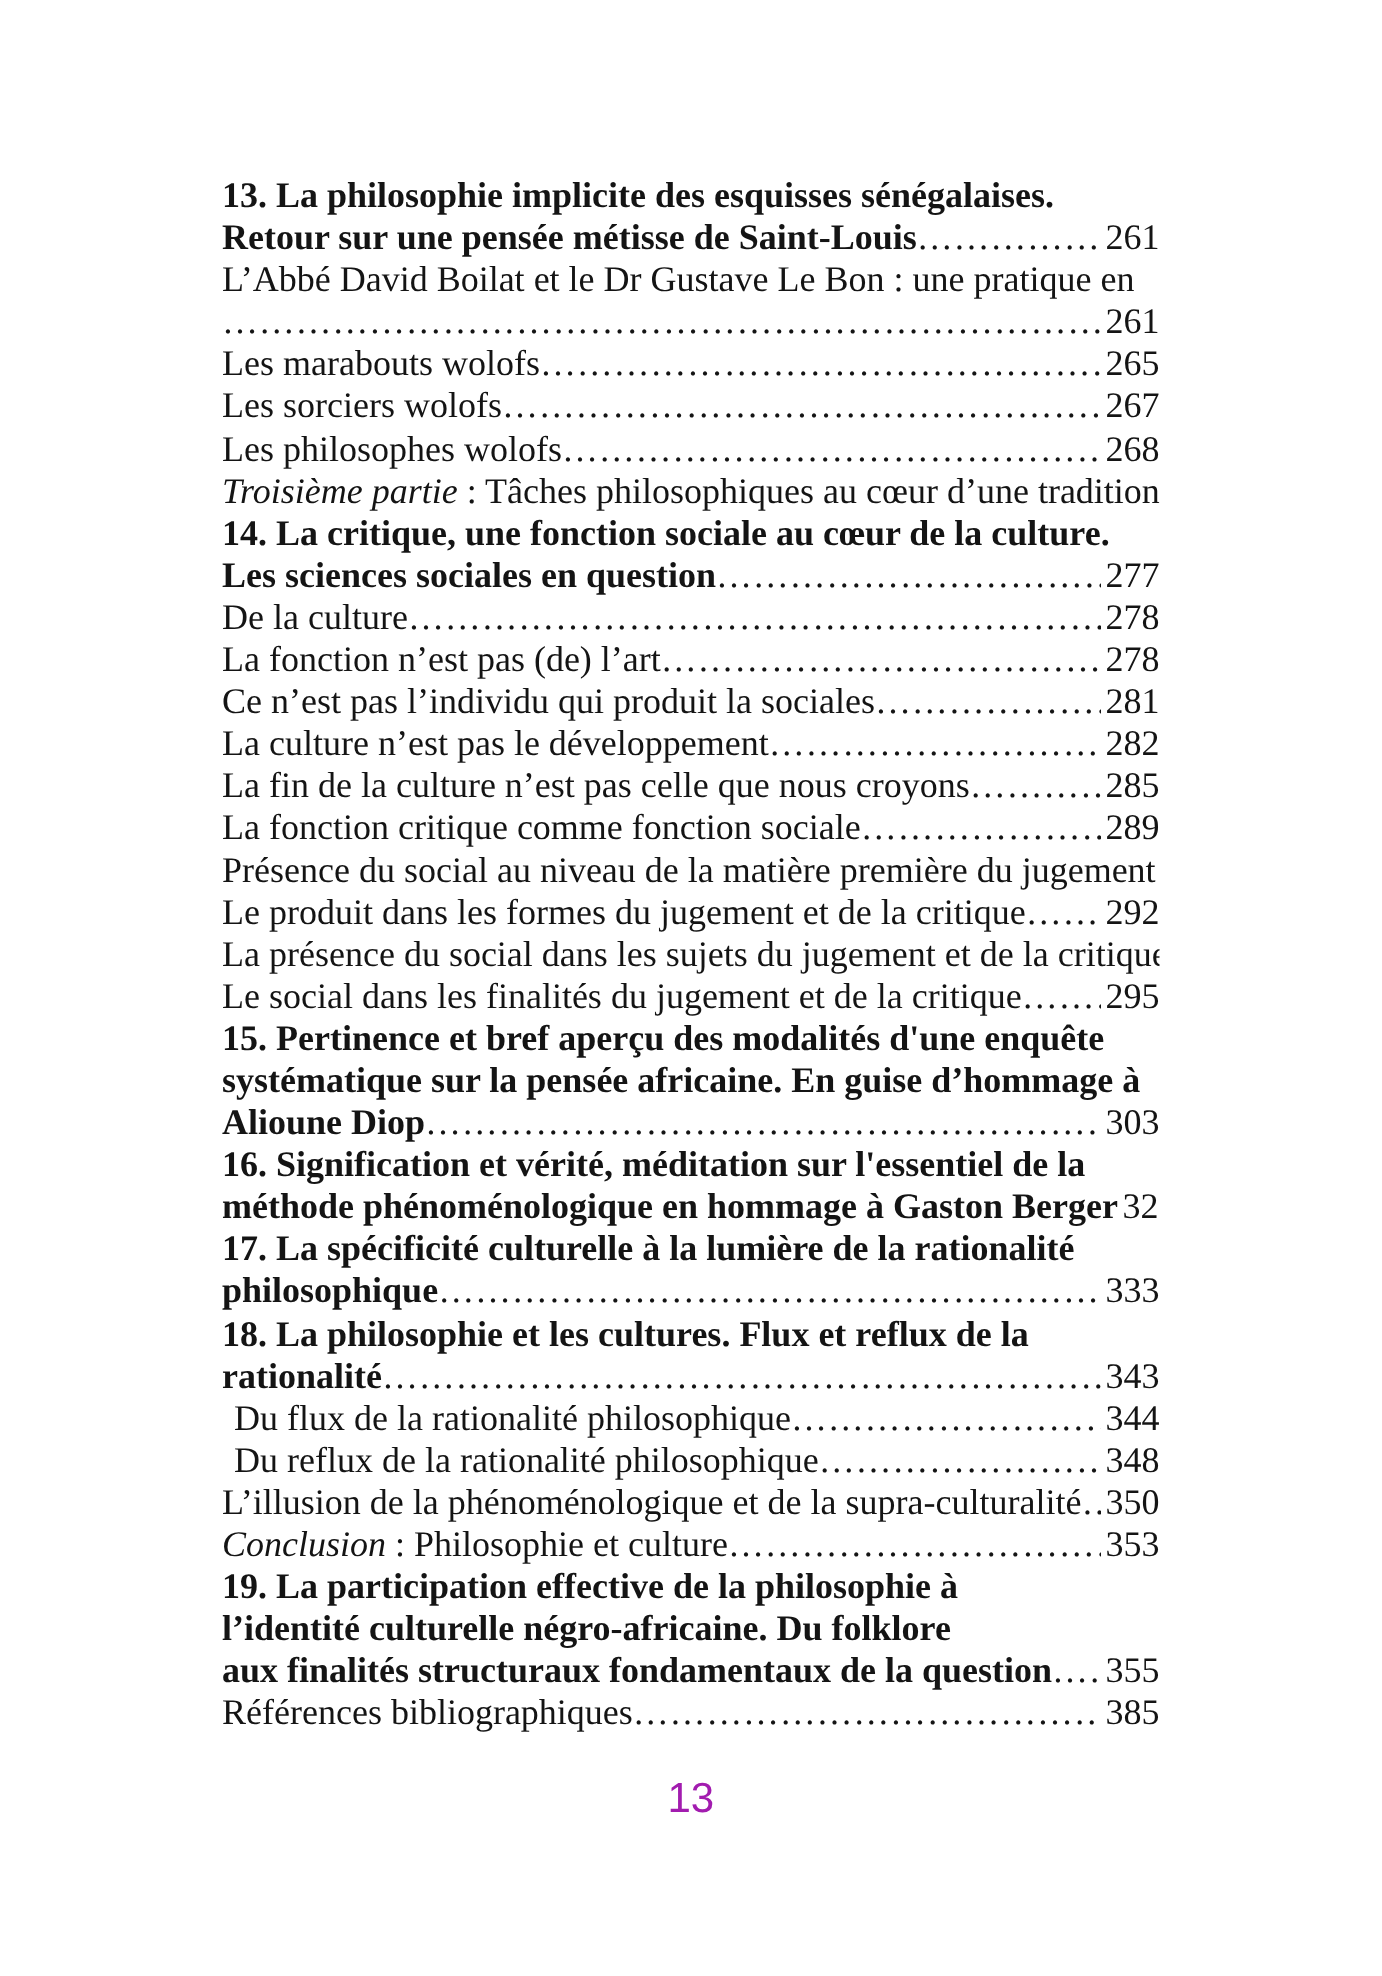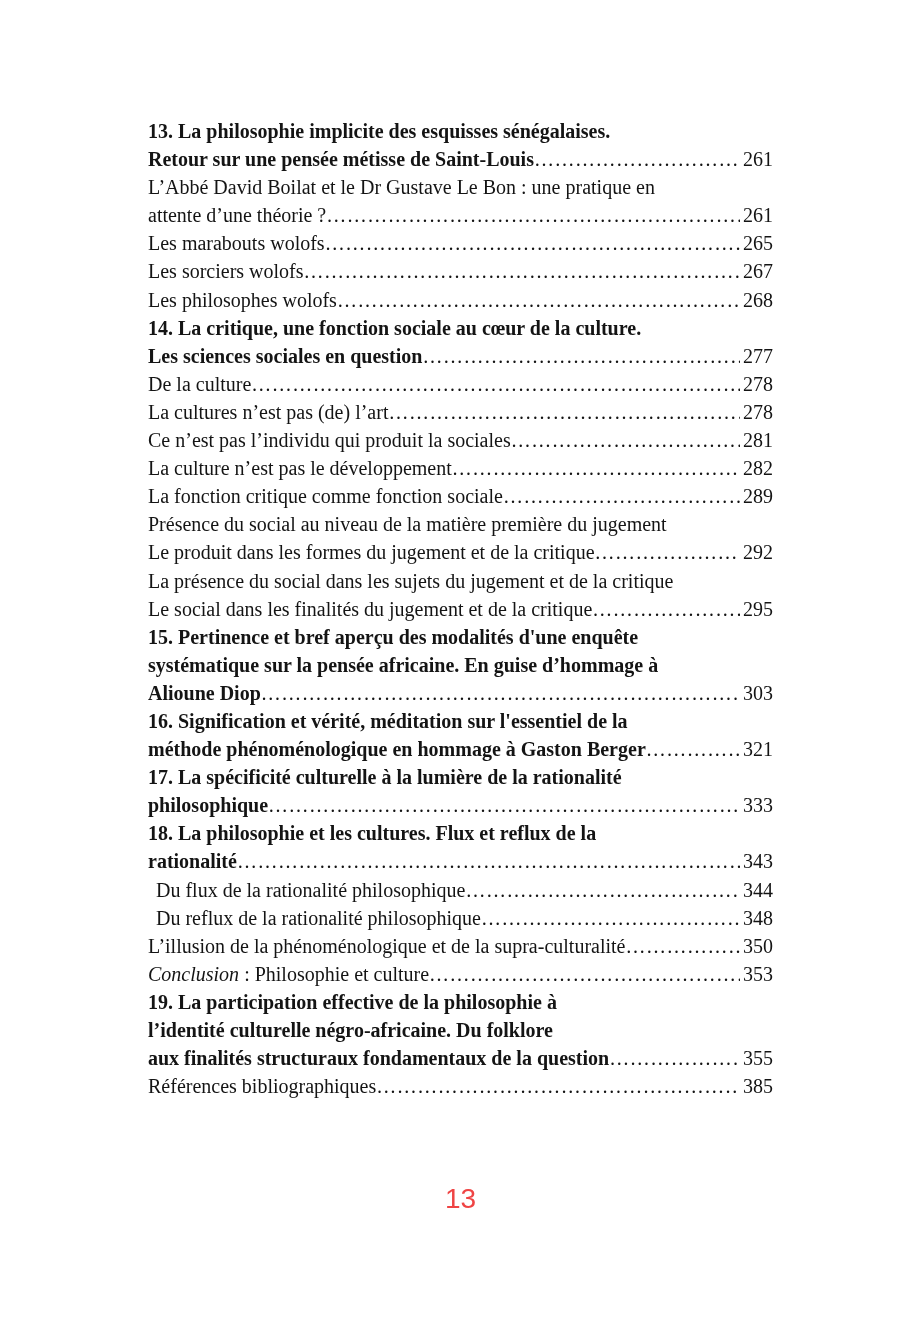--- a/index.html
+++ b/index.html
@@ -22,21 +22,21 @@
   }
   .toc {
     position: absolute;
     left: 148px;
     top: 117px;
     width: 625px;
   }
   .toc-line {
     display: flex;
     align-items: flex-end;
-    font-size: 20px;
+    font-size: 24px;
     line-height: 28.1px;
     height: 28.1px;
     overflow: hidden;
   }
   .toc-line.bold .entry-text,
   .toc-line.bold .prefix-italic {
     font-weight: bold;
   }
   .toc-line.indent {
     padding-left: 8px;
@@ -69,86 +69,94 @@
   }
   .footer-pagenum {
     position: absolute;
     top: 1184px;
     left: 0;
     width: 921px;
     text-align: center;
     font-family: "Liberation Sans", sans-serif;
     font-size: 28px;
     line-height: 30px;
-    color: #ef4444;
+    color: #a21caf;
   }
 </style>
 </head>
 <body>
 
 <div class="page">
   <div class="toc" id="toc">
       <div class="toc-line bold">
         <span class="entry-text">13. La philosophie implicite des esquisses sénégalaises.</span>
       </div>
       <div class="toc-line bold">
         <span class="entry-text">Retour sur une pensée métisse de Saint-Louis</span>
         <span class="dots"></span>
         <span class="pagenum">261</span>
       </div>
       <div class="toc-line">
         <span class="entry-text">L’Abbé David Boilat et le Dr Gustave Le Bon : une pratique en</span>
       </div>
       <div class="toc-line">
-        <span class="entry-text">attente d’une théorie ?</span>
         <span class="dots"></span>
         <span class="pagenum">261</span>
       </div>
       <div class="toc-line">
         <span class="entry-text">Les marabouts wolofs</span>
         <span class="dots"></span>
         <span class="pagenum">265</span>
       </div>
       <div class="toc-line">
         <span class="entry-text">Les sorciers wolofs</span>
         <span class="dots"></span>
         <span class="pagenum">267</span>
       </div>
       <div class="toc-line">
         <span class="entry-text">Les philosophes wolofs</span>
         <span class="dots"></span>
         <span class="pagenum">268</span>
       </div>
+      <div class="toc-line">
+        <span class="prefix-italic">Troisième partie</span>
+        <span class="entry-text"> : Tâches philosophiques au cœur d’une tradition</span>
+      </div>
       <div class="toc-line bold">
         <span class="entry-text">14. La critique, une fonction sociale au cœur de la culture.</span>
       </div>
       <div class="toc-line bold">
         <span class="entry-text">Les sciences sociales en question</span>
         <span class="dots"></span>
         <span class="pagenum">277</span>
       </div>
       <div class="toc-line">
         <span class="entry-text">De la culture</span>
         <span class="dots"></span>
         <span class="pagenum">278</span>
       </div>
       <div class="toc-line">
-        <span class="entry-text">La cultures n’est pas (de) l’art</span>
+        <span class="entry-text">La fonction n’est pas (de) l’art</span>
         <span class="dots"></span>
         <span class="pagenum">278</span>
       </div>
       <div class="toc-line">
         <span class="entry-text">Ce n’est pas l’individu qui produit la sociales</span>
         <span class="dots"></span>
         <span class="pagenum">281</span>
       </div>
       <div class="toc-line">
         <span class="entry-text">La culture n’est pas le développement</span>
         <span class="dots"></span>
         <span class="pagenum">282</span>
+      </div>
+      <div class="toc-line">
+        <span class="entry-text">La fin de la culture n’est pas celle que nous croyons</span>
+        <span class="dots"></span>
+        <span class="pagenum">285</span>
       </div>
       <div class="toc-line">
         <span class="entry-text">La fonction critique comme fonction sociale</span>
         <span class="dots"></span>
         <span class="pagenum">289</span>
       </div>
       <div class="toc-line">
         <span class="entry-text">Présence du social au niveau de la matière première du jugement</span>
       </div>
       <div class="toc-line">

